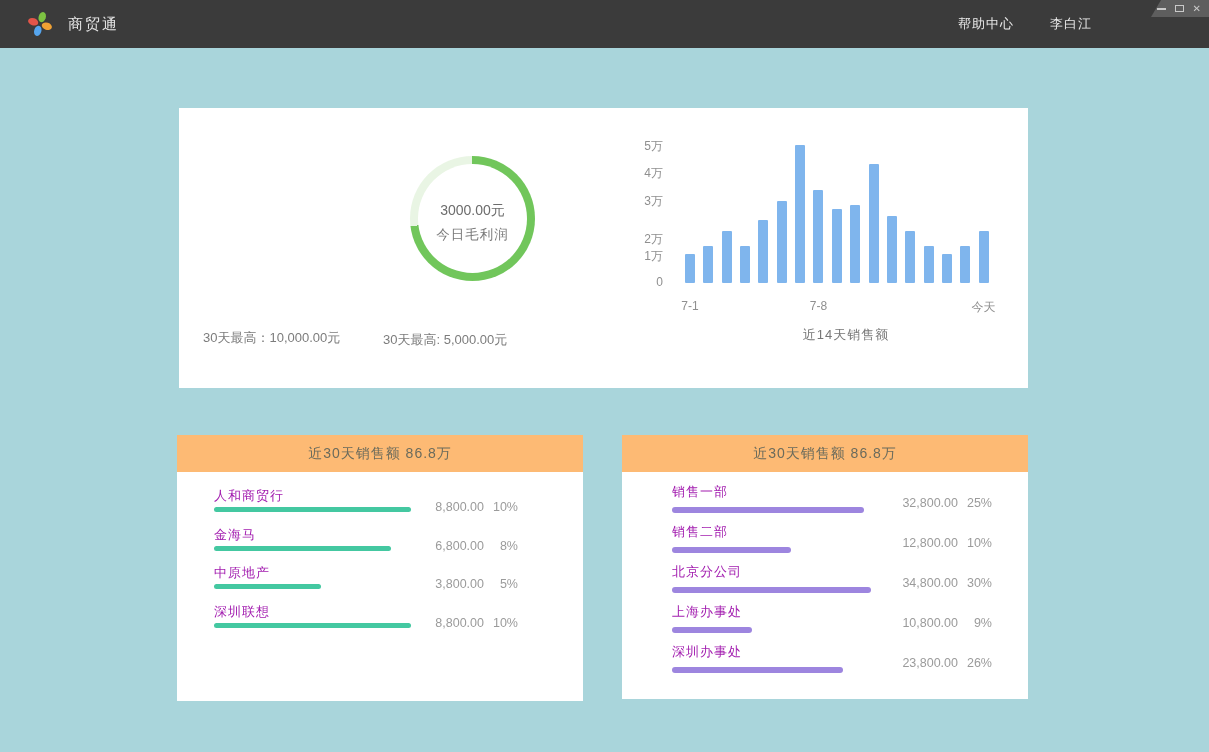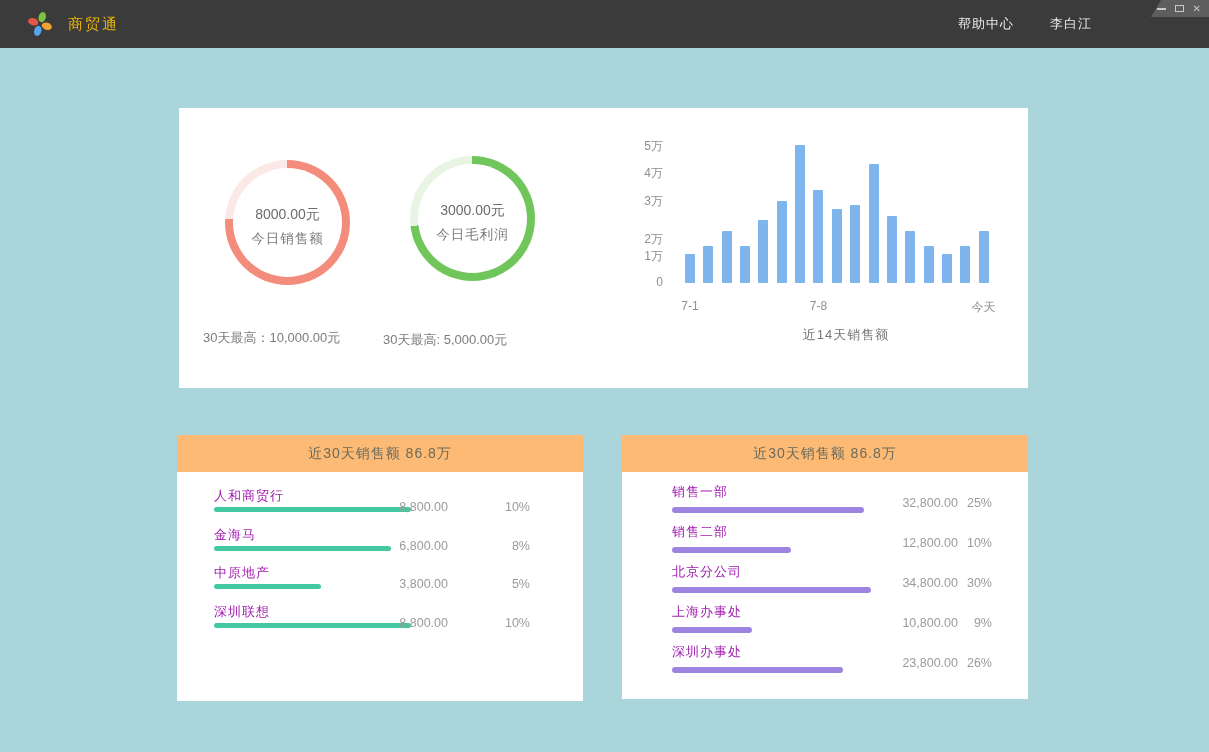--- a/index.html
+++ b/index.html
@@ -12,21 +12,21 @@
   }
 
   
   .titlebar {
     position:absolute; left:0; top:0; width:1209px; height:48px;
     background:#3B3B3B;
   }
   .logo { position:absolute; left:27px; top:11px; width:26px; height:26px; }
   .app-name {
     position:absolute; left:68px; top:0; height:48px; line-height:48px;
-    color:#eab308; font-size:15px; letter-spacing:2px;
+    color:#e5e5e5; font-size:15px; letter-spacing:2px;
   }
   .titlebar-right {
     position:absolute; right:117px; top:0; height:48px;
     display:flex; align-items:center; gap:36px;
   }
   .titlebar-link { color:#E9E9E9; font-size:13px; cursor:pointer; letter-spacing:1px; }
 
   .win-controls {
     position:absolute; right:0; top:0; width:58px; height:17px;
     background:#5E5E5E;
@@ -93,21 +93,21 @@
   .prow { position:relative; }
   .card-left  .prow { height:38.5px; }
   .card-right .prow { height:40px; }
   .prow .pname { position:absolute; top:2px; font-size:13px; color:#a21caf; letter-spacing:1px; }
   .card-left  .pname { left:37px; }
   .card-right .pname { left:50px; }
   .prow .pbar { position:absolute; border-radius:3px; }
   .card-left  .pbar { left:37px; top:22px; height:5px; }
   .card-right .pbar { left:50px; top:26px; height:6px; }
   .prow .vals { position:absolute; top:15px; display:flex; font-size:12.5px; color:#9b9b9b; }
-  .card-left  .vals { right:53px;gap:48px; }
+  .card-left  .vals { right:65px; }
   .card-right .vals { right:36px; }
   .vals .v { width:82px; text-align:right; }
   .vals .p { width:34px; text-align:right; }
 </style>
 </head>
 <body>
 
 <div class="titlebar">
   <div class="logo">
     <svg width="26" height="26" viewBox="0 0 26 26">
@@ -124,24 +124,20 @@
   </div>
   <div class="win-controls">
     <span class="wc wc-min"></span>
     <span class="wc wc-max"></span>
     <span class="wc wc-close">✕</span>
   </div>
 </div>
 
 <div class="card card-top">
 
-  <div class="donut donut-1" id="donut-sales" style="background: conic-gradient(rgb(244, 140, 123) 0deg, rgb(244, 140, 123) 76%, rgb(250, 233, 230) 76%, rgb(250, 233, 230) 100%);">
-    <div class="donut-value">8000.00元</div>
-    <div class="donut-label">今日销售额</div>
-  </div>
   <div class="donut donut-2" id="donut-profit" style="background: conic-gradient(rgb(113, 198, 91) 0deg, rgb(113, 198, 91) 73%, rgb(233, 245, 228) 73%, rgb(233, 245, 228) 100%);">
     <div class="donut-value">3000.00元</div>
     <div class="donut-label">今日毛利润</div>
   </div>
 
   <div class="max-label max-1">30天最高：10,000.00元</div>
   <div class="max-label max-2">30天最高: 5,000.00元</div>
 
   <div class="plot" id="bar-plot">
       <div class="bar" style="left: 0px; height: 28.77px; background: rgb(127, 181, 237);"></div>

